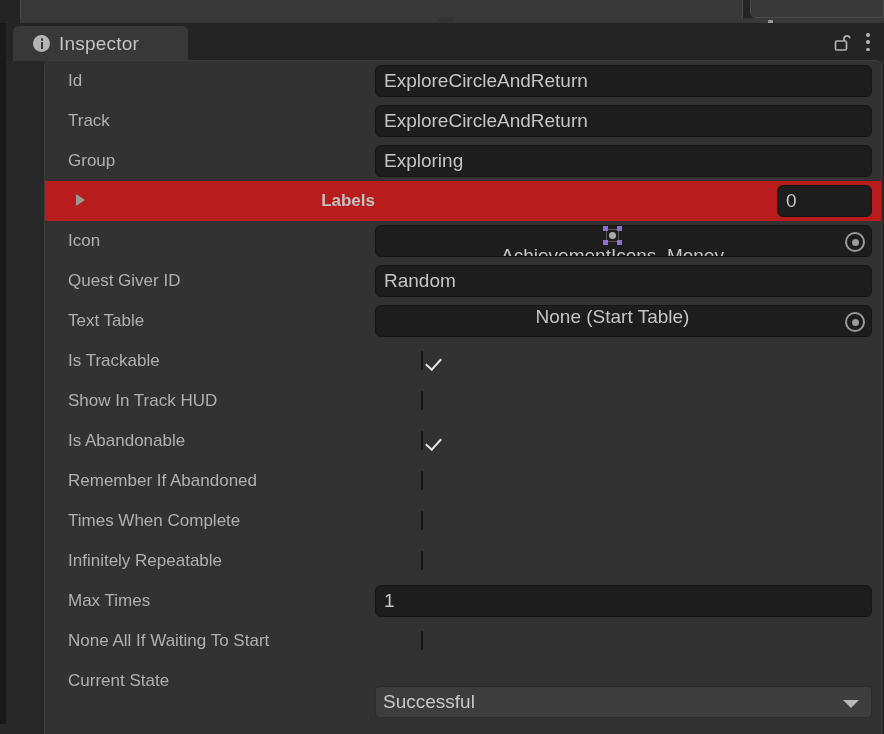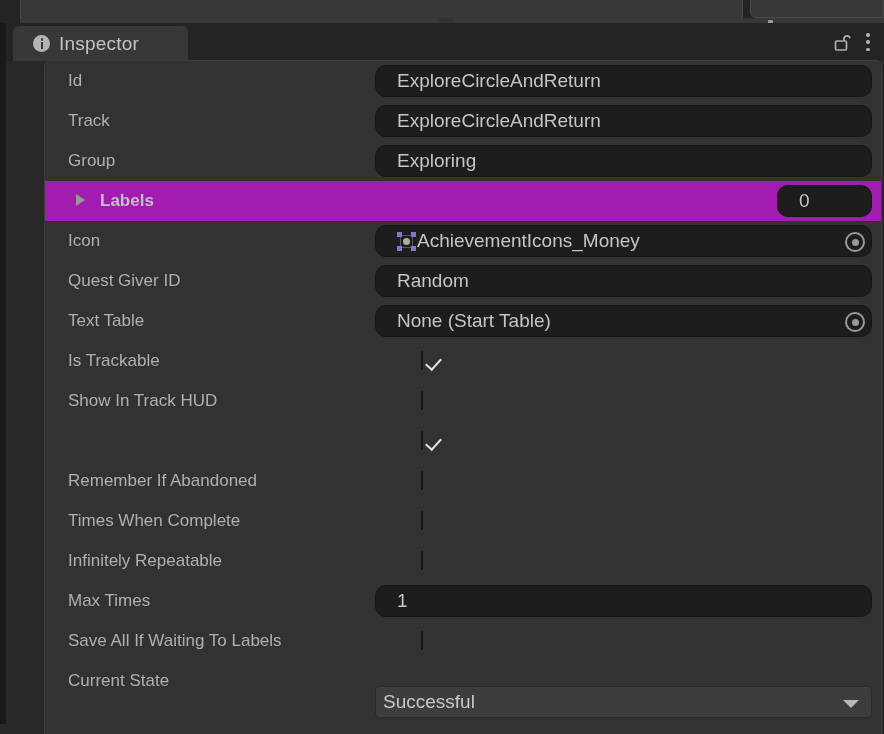--- a/index.html
+++ b/index.html
@@ -181,21 +181,21 @@
   }
 
   
   .row {
     position: relative;
     height: 40px;
     display: flex;
     align-items: center;
     box-sizing: border-box;
   }
-  .row.striped { background: #a21caf; }
+  .row.striped { background: #b91c1c; text-align: right; }
   .row-label {
     width: 330px;
     padding-left: 23px;
     box-sizing: border-box;
     color: #b0b0b0;
     font-size: 17px;
     white-space: nowrap;
     flex: 0 0 auto;
   }
   .row-label.bold {
@@ -212,31 +212,31 @@
     border-bottom: 6px solid transparent;
   }
 
   
   .field {
     flex: 1 1 auto;
     margin-right: 9px;
     height: 32px;
     background: #1d1d1d;
     border: 1px solid #151515;
-    border-radius: 11px;
+    border-radius: 6px;
     box-sizing: border-box;
     display: flex;
     align-items: center;
-    padding-left: 21px;
+    padding-left: 8px;
     color: #c5c5c5;
     font-size: 19px;
     white-space: nowrap;
     overflow: hidden;
   }
-  .field.has-picker { padding-right: 30px; }
+  .field.has-picker { padding-right: 30px; flex-direction: column; }
   .field.count {
     flex: 0 0 auto;
     width: 95px;
     margin-right: 9px;
   }
 
   
   .picker {
     position: absolute;
     right: 16px; top: 11px;
@@ -430,20 +430,21 @@
           <div class="row-label">Is Trackable</div>
           <span class="cb-wrap"><span class="checkbox checked"></span></span>
         </div>
 
         <div class="row cb">
           <div class="row-label">Show In Track HUD</div>
           <span class="cb-wrap"><span class="checkbox"></span></span>
         </div>
 
         <div class="row cb">
+          <div class="row-label">Is Abandonable</div>
           <span class="cb-wrap"><span class="checkbox checked"></span></span>
         </div>
 
         <div class="row cb">
           <div class="row-label">Remember If Abandoned</div>
           <span class="cb-wrap"><span class="checkbox"></span></span>
         </div>
 
         <div class="row cb">
           <div class="row-label">Times When Complete</div>
@@ -454,21 +455,21 @@
           <div class="row-label">Infinitely Repeatable</div>
           <span class="cb-wrap"><span class="checkbox"></span></span>
         </div>
 
         <div class="row">
           <div class="row-label">Max Times</div>
           <div class="field">1</div>
         </div>
 
         <div class="row cb wide">
-          <div class="row-label">Save All If Waiting To Labels</div>
+          <div class="row-label">None All If Waiting To Start</div>
           <span class="cb-wrap"><span class="checkbox"></span></span>
         </div>
 
         <div class="row">
           <div class="row-label">Current State</div>
           <div class="dropdown">
             <span>Successful</span>
             <span class="caret"></span>
           </div>
         </div>

